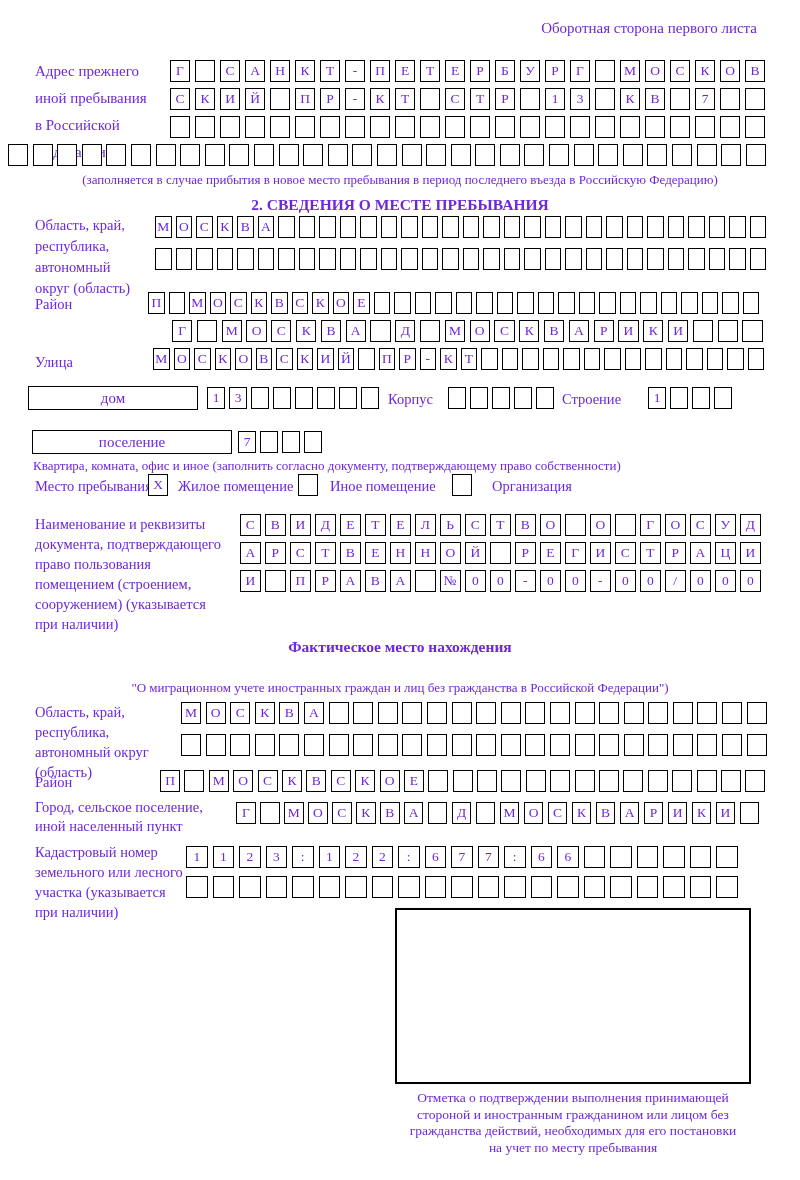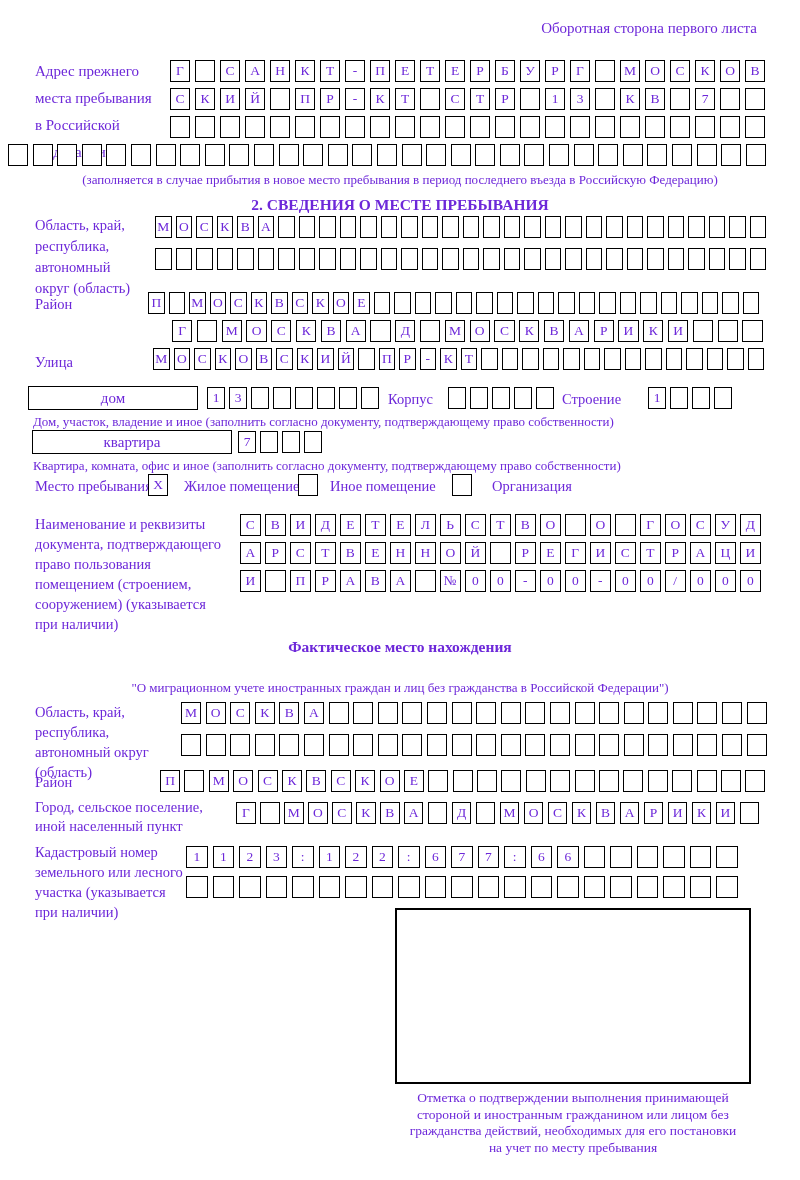--- a/index.html
+++ b/index.html
@@ -24,21 +24,21 @@
 </style>
 </head>
 <body>
 
 <div class="page">
 
   <div class="rnote" style="top:20px;right:43px;">Оборотная сторона первого листа</div>
 
   <div class="abs lbl-a" style="left:35px;top:58px;">
     <div>Адрес прежнего</div>
-    <div>места пребывания</div>
+    <div>иной пребывания</div>
     <div>в Российской</div>
     <div>Федерации</div>
   </div>
   <div class="cellrow" style="left:170px;top:60px;--w:20px;--g:5px;">
       <span class="cell">Г</span>
       <span class="cell"></span>
       <span class="cell">С</span>
       <span class="cell">А</span>
       <span class="cell">Н</span>
       <span class="cell">К</span>
@@ -337,38 +337,37 @@
       <span class="cell"></span>
       <span class="cell"></span>
     </div>
   <div class="abs lbl" style="left:562px;top:389px;">Строение</div>
   <div class="cellrow" style="left:648px;top:387px;--w:18px;--g:4px;">
       <span class="cell">1</span>
       <span class="cell"></span>
       <span class="cell"></span>
       <span class="cell"></span>
     </div>
-  <div class="abs cap" style="left:33px;top:414px;">Дом, участок, владение и иное (заполнить согласно документу, подтверждающему право собственности)</div>
 
   <div class="bigcell" style="left:32px;top:430px;width:200px;height:24px;">
-    <span>квартира</span>
+    <span>поселение</span>
   </div>
   <div class="cellrow" style="left:238px;top:431px;--w:18px;--g:4px;">
       <span class="cell">7</span>
       <span class="cell"></span>
       <span class="cell"></span>
       <span class="cell"></span>
     </div>
   <div class="abs cap" style="left:33px;top:458px;">Квартира, комната, офис и иное (заполнить согласно документу, подтверждающему право собственности)</div>
 
   <div class="abs lbl" style="left:35px;top:476px;">Место пребывания:</div>
   <div class="cellrow" style="left:148px;top:474px;--w:20px;">
     <span class="cell">X</span>
   </div>
-  <div class="abs lbl" style="left:184px;top:476px;text-align:center;">Жилое помещение</div>
+  <div class="abs lbl" style="left:178px;top:476px;text-align:center;">Жилое помещение</div>
   <div class="cellrow" style="left:298px;top:474px;--w:20px;">
     <span class="cell"></span>
   </div>
   <div class="abs lbl" style="left:330px;top:476px;">Иное помещение</div>
   <div class="cellrow" style="left:452px;top:474px;--w:20px;">
     <span class="cell"></span>
   </div>
   <div class="abs lbl" style="left:492px;top:476px;">Организация</div>
 
   <div class="abs lbl-doc" style="left:35px;top:514px;">

